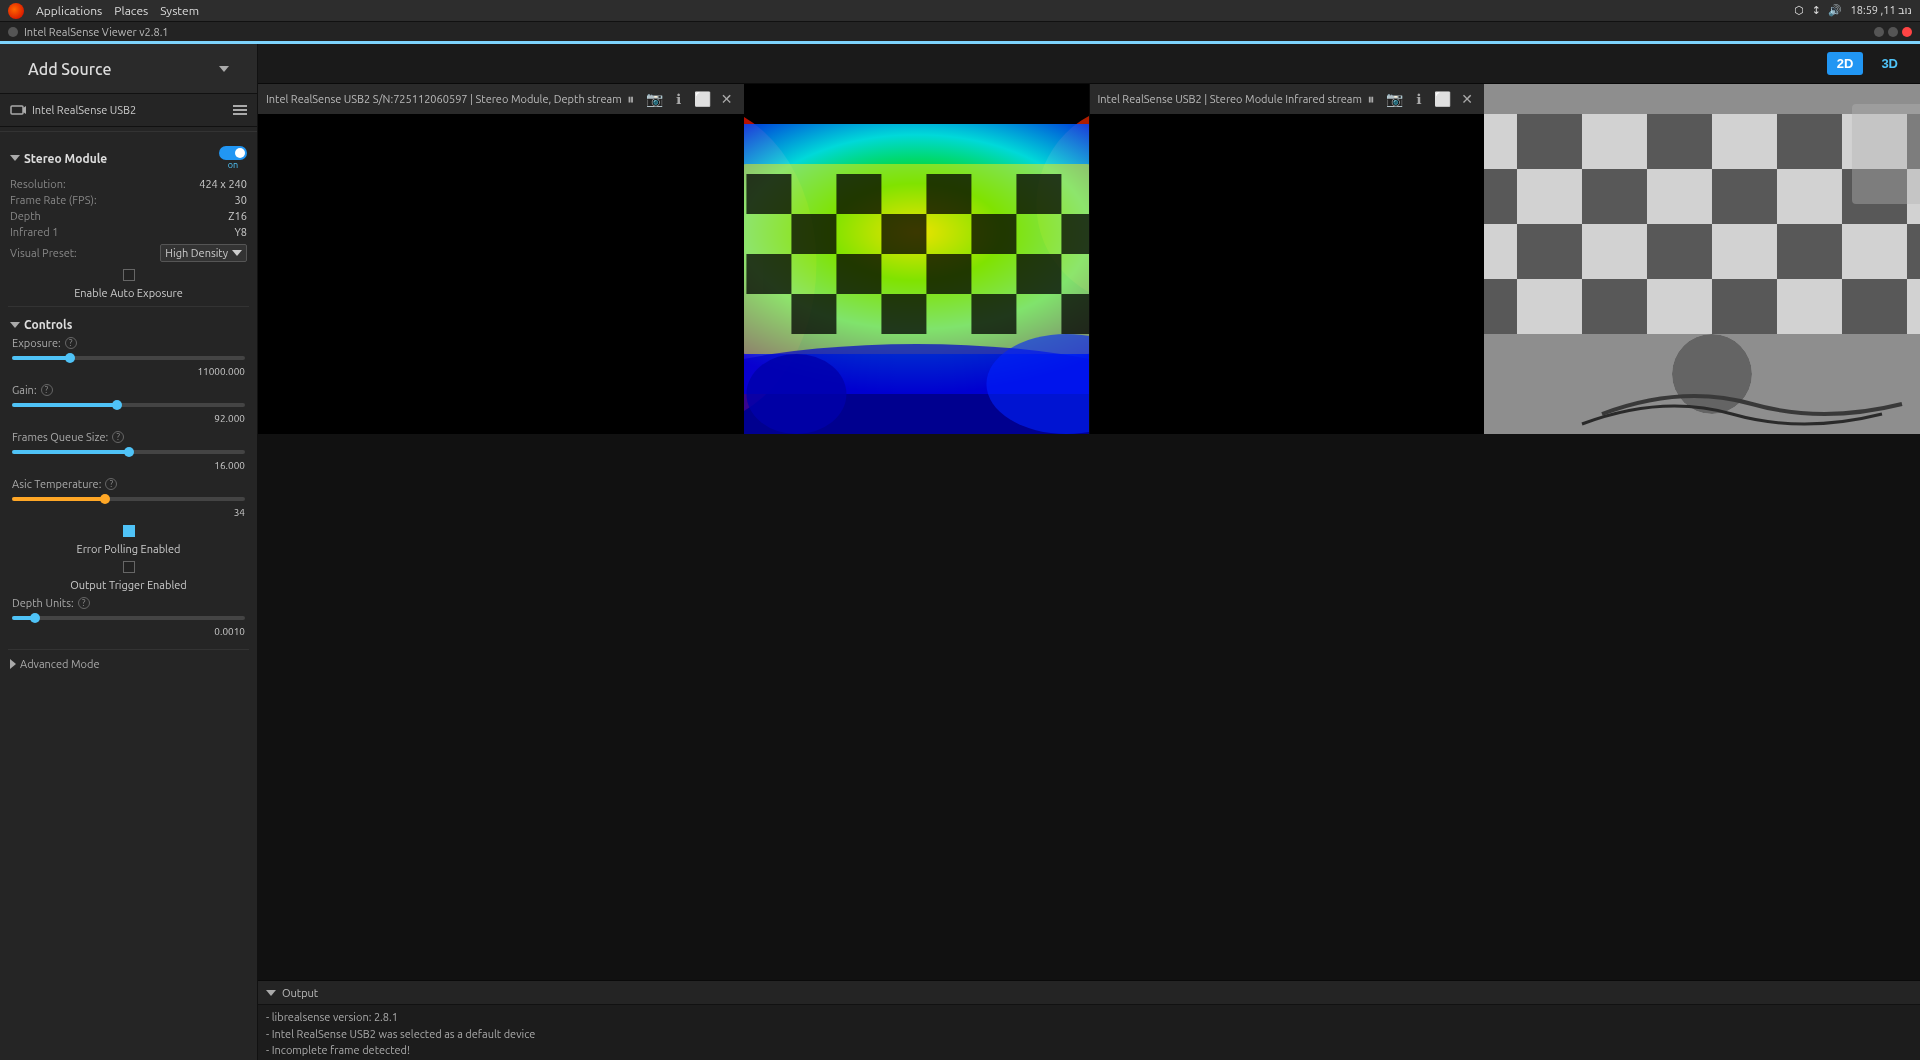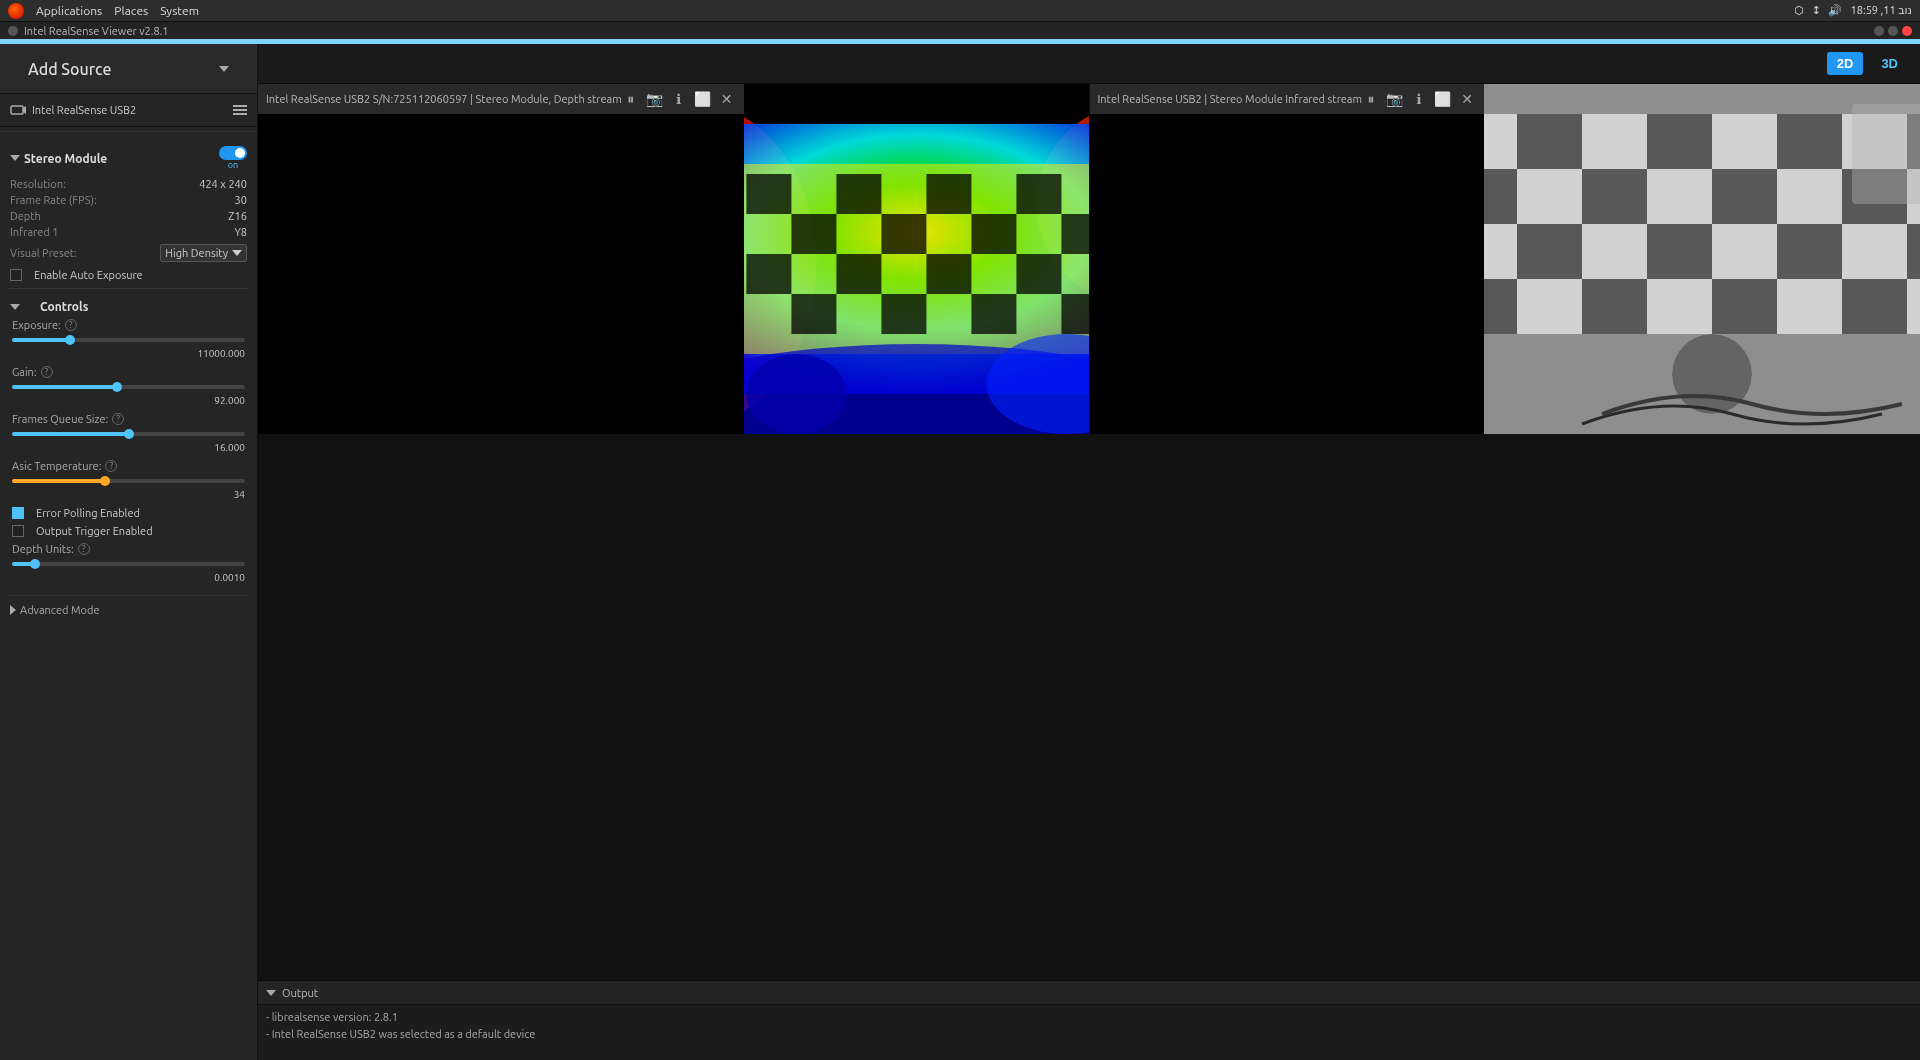--- a/index.html
+++ b/index.html
@@ -46,21 +46,21 @@
     }
 
     
     #app-titlebar {
       height: 22px;
       background: #232323;
       display: flex;
       align-items: center;
       justify-content: space-between;
       padding: 0 8px;
-      border-bottom: 5px solid #7dd3fc;
+      border-bottom: 3px solid #7dd3fc;
     }
     #app-titlebar-left {
       display: flex;
       align-items: center;
       gap: 6px;
     }
     .title-dot {
       width: 10px;
       height: 10px;
       border-radius: 50%;
@@ -207,24 +207,25 @@
       font-size: 11px;
       border-radius: 2px;
       display: flex;
       align-items: center;
       gap: 4px;
     }
 
     .checkbox-row {
       display: flex;
       align-items: center;
-      gap: 12px;
+      gap: 6px;
       padding: 3px 2px;
       font-size: 11px;
       color: #ccc;
+      flex-direction: column;
     }
     .checkbox-box {
       width: 12px;
       height: 12px;
       border: 1px solid #666;
       background: #222;
       display: inline-block;
       flex-shrink: 0;
     }
     .checkbox-box.checked {
@@ -232,21 +233,21 @@
       border-color: #4fc3f7;
     }
 
     
     .controls-section {
       padding: 4px 2px;
     }
     .controls-header {
       display: flex;
       align-items: center;
-      gap: 20px;
+      gap: 4px;
       padding: 3px 0;
       font-size: 12px;
       color: #ddd;
       font-weight: 600;
     }
     .control-row {
       padding: 3px 2px;
     }
     .control-label-row {
       display: flex;
@@ -814,17 +815,18 @@
     <div style="flex:1; background:#111;"></div>
 
     <div id="output-panel">
       <div id="output-header">
         <div class="triangle-down"></div>
         <span>Output</span>
       </div>
       <div id="output-content">
         <div>- librealsense version: 2.8.1</div>
         <div>- Intel RealSense USB2 was selected as a default device</div>
+        <div>- Incomplete frame detected!</div>
       </div>
     </div>
 
   </div>
 </div>
 
 </body></html>

